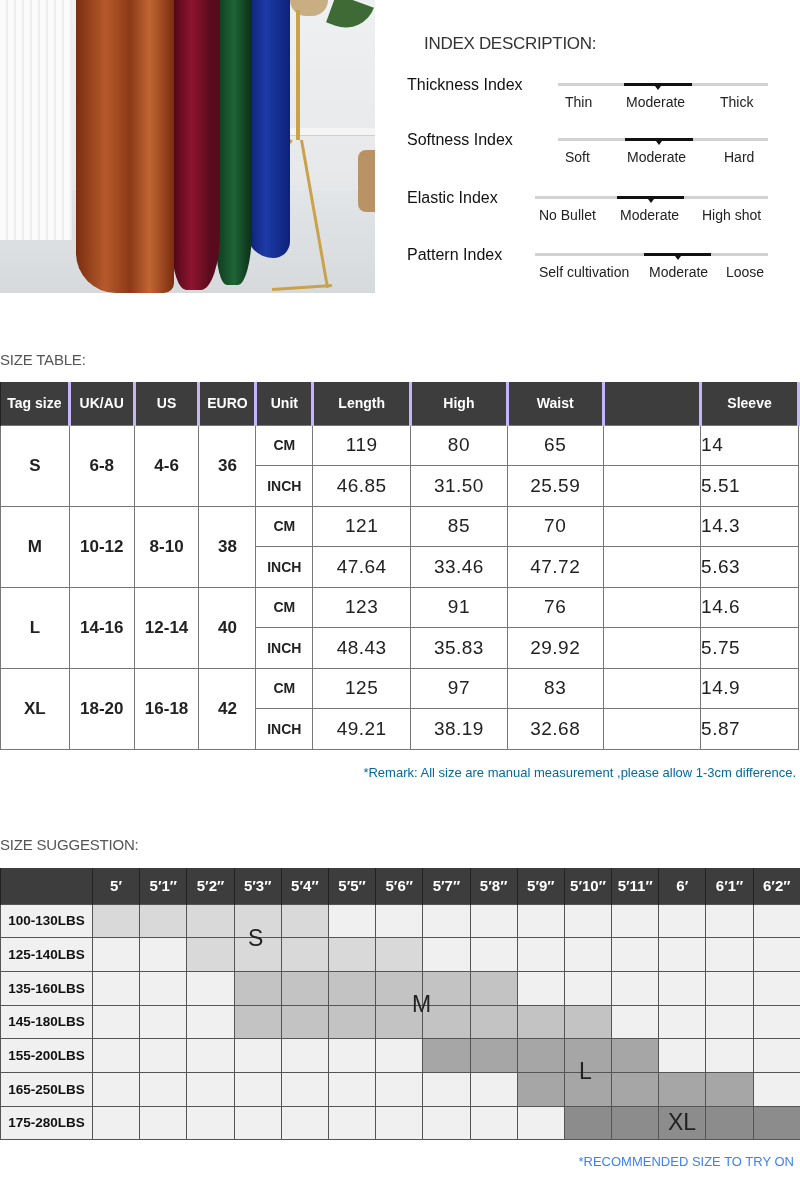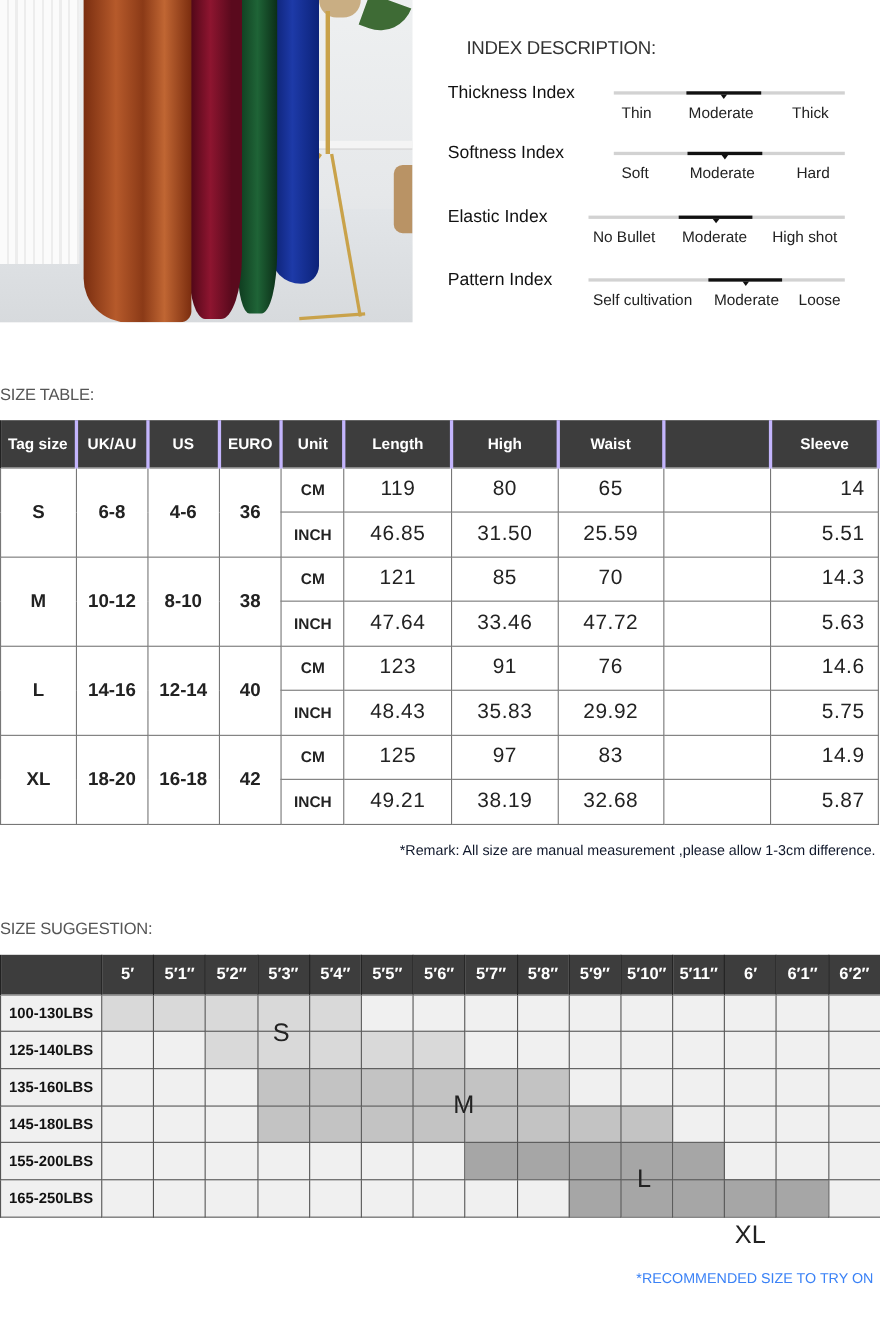--- a/index.html
+++ b/index.html
@@ -61,24 +61,24 @@
     background: #3d3d3d; color: #fff; font-weight: bold; font-size: 14px; height: 43px;
     border-left: 1px solid #222; border-right: 3px solid #c4b5fd; text-align: center;
   }
   .size-table td {
     border: 1px solid #777; text-align: center; height: 40.5px; font-size: 19px; color: #222;
   }
   .size-table td.tag { font-weight: bold; font-size: 17px; }
   .size-table td.group { font-weight: bold; font-size: 17px; }
   .size-table td.unit { font-weight: bold; font-size: 14px; }
   .size-table td.num { letter-spacing: 0.5px; }
-  .size-table td.sleeve { text-align: right; padding-right: 12px; }
+  .size-table td.sleeve { text-align: left; padding-right: 28px; }
 
   .remark {
-    position: absolute; right: 4px; top: 765px; font-size: 13px; color: #0f172a; white-space: nowrap;
+    position: absolute; right: 4px; top: 765px; font-size: 13px; color: #0369a1; white-space: nowrap;
   }
 
   
   .sugg-table { left: 0; top: 868px; width: 800px; table-layout: fixed; }
   .sugg-table th {
     background: #3d3d3d; color: #fff; font-weight: bold; font-size: 15px; height: 36px;
     border-left: 1px solid #222; border-right: 1px solid #222; text-align: center;
   }
   .sugg-table td {
     border: 1px solid #555; height: 33.7px; background: #f0f0f0; font-size: 13px;
@@ -417,20 +417,38 @@
         <td></td>
         <td></td>
         <td></td>
         <td class="l"></td>
         <td class="l"></td>
         <td class="l"></td>
         <td class="l"></td>
         <td class="l"></td>
         <td></td>
       </tr>
+      <tr>
+        <td class="wlabel">175-280LBS</td>
+        <td></td>
+        <td></td>
+        <td></td>
+        <td></td>
+        <td></td>
+        <td></td>
+        <td></td>
+        <td></td>
+        <td></td>
+        <td></td>
+        <td class="xl"></td>
+        <td class="xl"></td>
+        <td class="xl"></td>
+        <td class="xl"></td>
+        <td class="xl"></td>
+      </tr>
     </tbody>
 </table>
 
 <span class="zone-label" style="left:248px;top:925px">S</span>
 <span class="zone-label" style="left:412px;top:991px">M</span>
 <span class="zone-label" style="left:579px;top:1058px">L</span>
 <span class="zone-label" style="left:668px;top:1109px">XL</span>
 
 <div class="footnote">*RECOMMENDED SIZE TO TRY ON</div>
 

